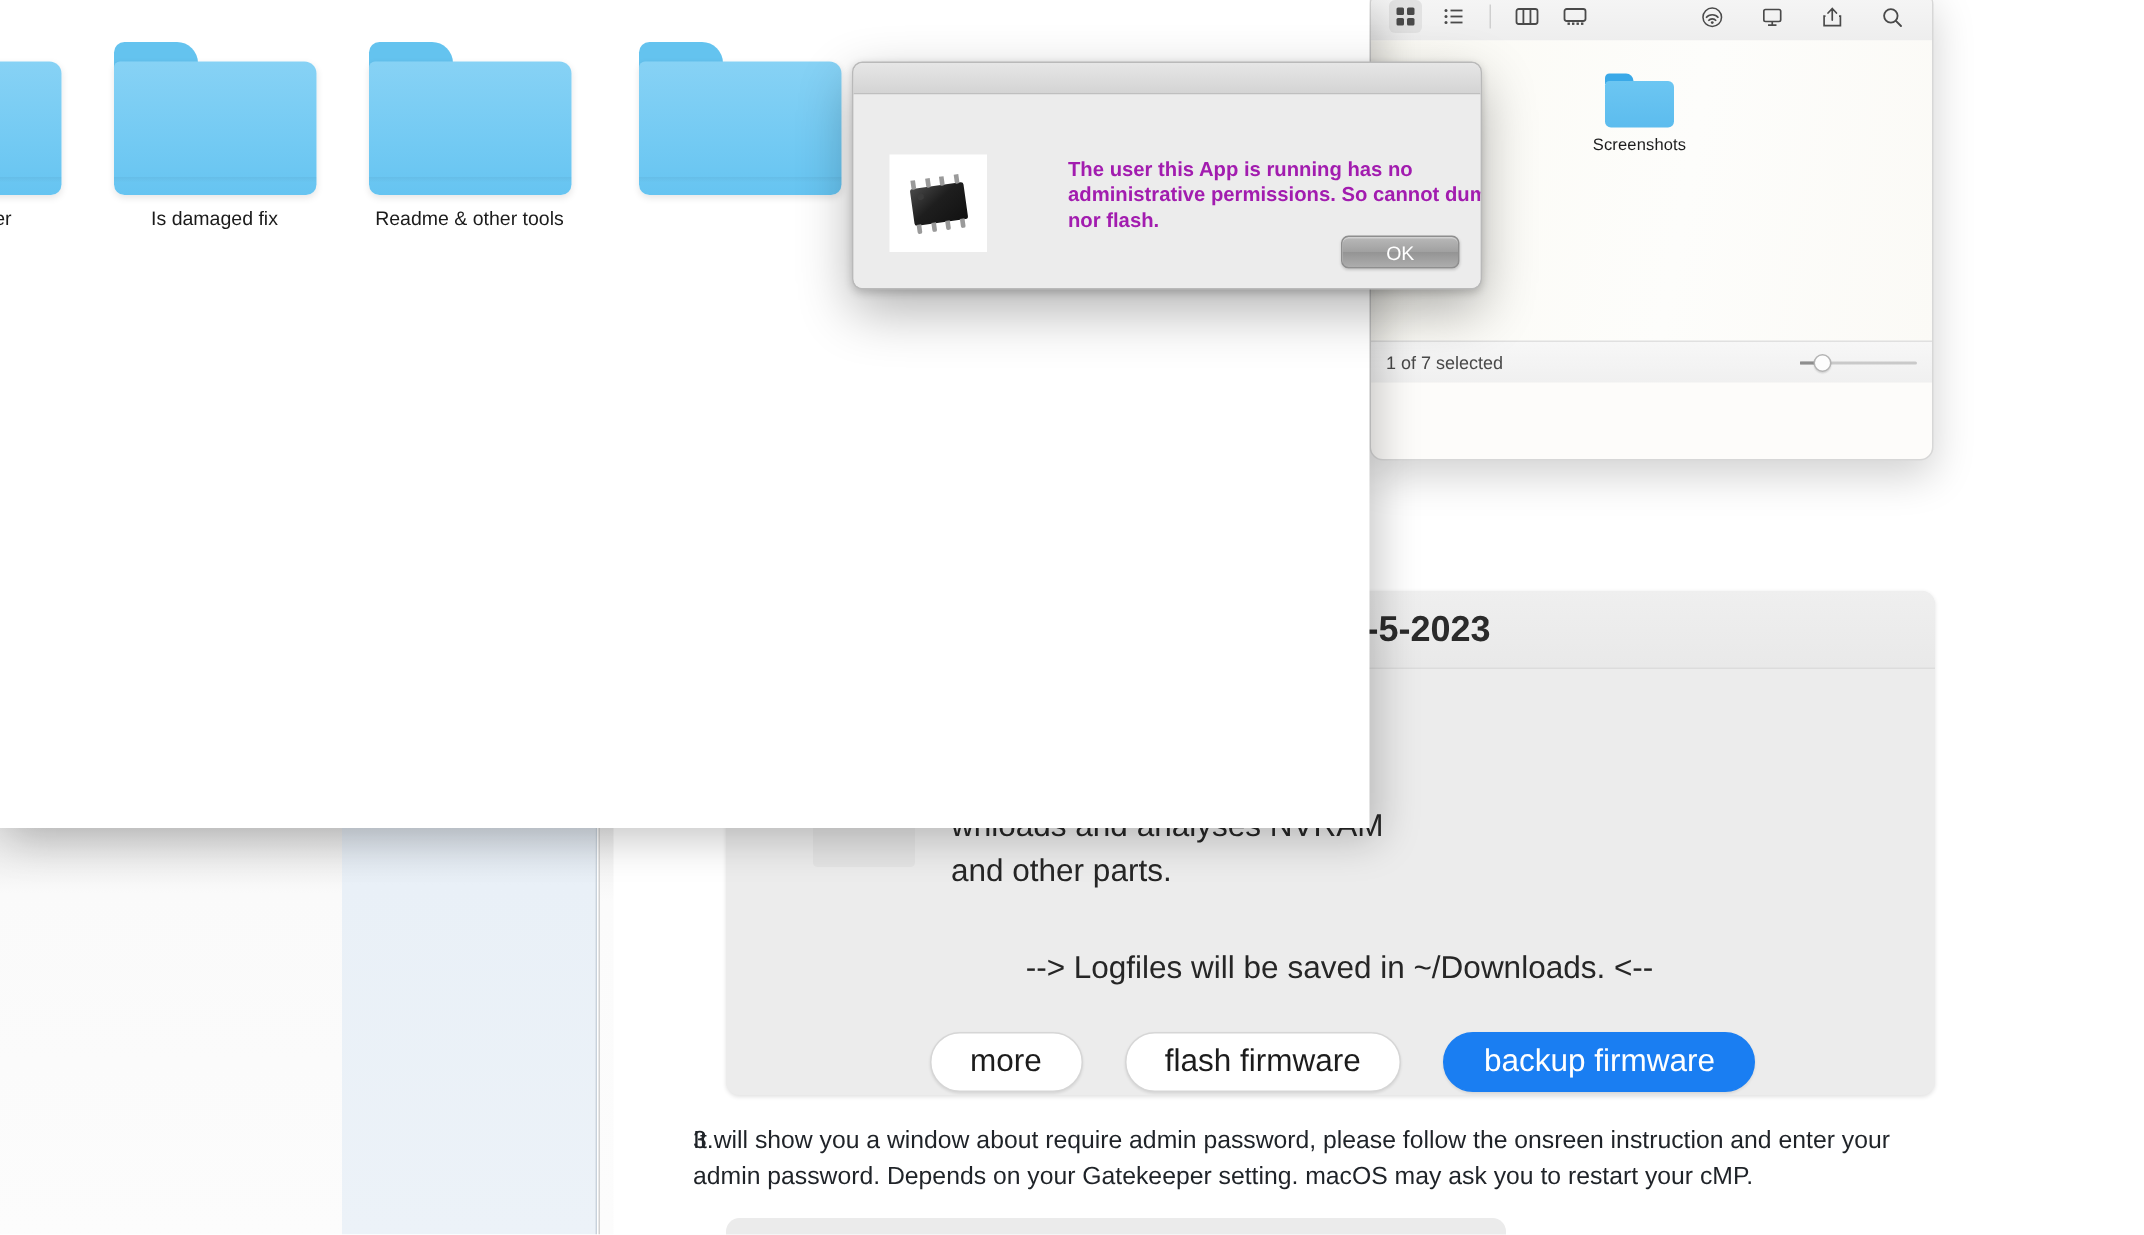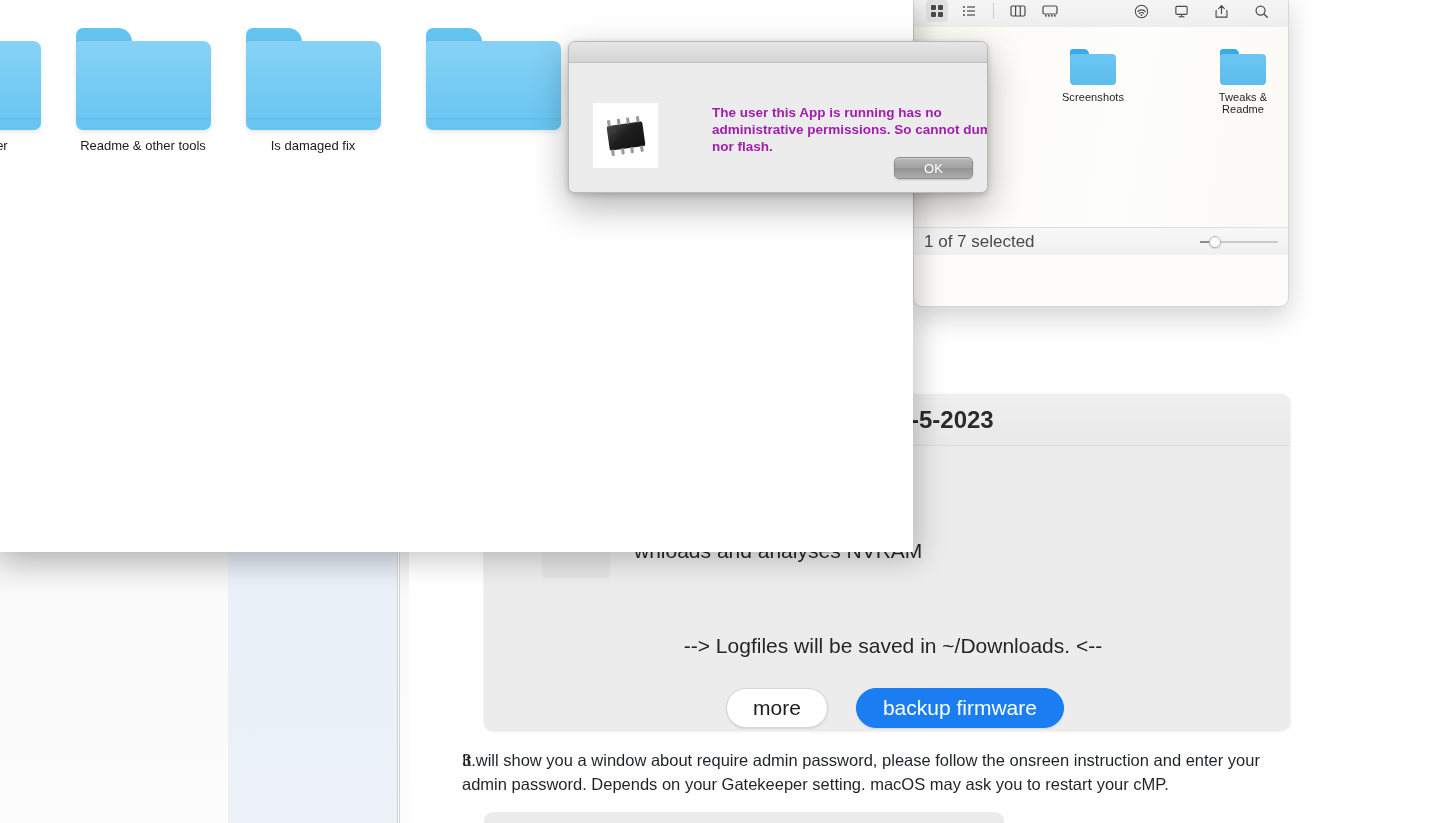--- a/index.html
+++ b/index.html
@@ -77,21 +77,21 @@
     position: absolute; left: 0; bottom: 28px; width: 100%; height: 25px;
     background: #fcfcfc; border-top: 1px solid #e3e3e3;
     display: flex; align-items: center; padding-left: 6px;
     font-size: 11px; color: #3b3b3b;
   }
   .finder-status {
     position: absolute; left: 0; bottom: 0; width: 100%; height: 28px;
     background: linear-gradient(180deg,#f7f7f7,#f0f0f0);
     border-top: 1px solid #e0e0e0;
     display: flex; align-items: center; padding: 0 10px;
-    font-size: 17px; color: #4a4a4a;
+    font-size: 12px; color: #4a4a4a;
   }
   .status-spacer { flex: 1; }
   .zoom-slider { position: relative; width: 78px; height: 12px; }
   .zoom-track { position: absolute; top: 5px; left: 0; width: 78px; height: 2px; background: #c9c9c9; border-radius: 1px; }
   .zoom-track-fill { position: absolute; top: 5px; left: 0; width: 13px; height: 2px; background: #8e8e8e; }
   .zoom-knob { position: absolute; top: 0; left: 9px; width: 12px; height: 12px; border-radius: 50%;
     background: #fdfdfd; border: 1px solid #b4b4b4; box-shadow: 0 1px 1px rgba(0,0,0,.12); }
 
   
   .doc-line {
@@ -317,27 +317,20 @@
 
     <div class="finder-body">
       <div class="finder-items">
         <div class="f-item">
           <div class="f-folder">
             <div class="tab"></div>
               <div class="body"></div>
           </div>
           <div class="f-label">Screenshots</div>
         </div>
-        <div class="f-item">
-          <div class="f-folder">
-            <div class="tab"></div>
-              <div class="body"></div>
-          </div>
-          <div class="f-label">Tweaks &amp; Readme</div>
-        </div>
       </div>
 
       <div class="finder-status">
         <span>1 of 7 selected</span>
         <span class="status-spacer"></span>
         <div class="zoom-slider">
           <div class="zoom-track"></div>
           <div class="zoom-track-fill"></div>
           <div class="zoom-knob"></div>
         </div>
@@ -350,24 +343,26 @@
     <code class="inline">backup firmware</code><span>,</span>
   </div>
 
   <div class="appshot">
     <div class="appshot-title">om Dump 1-5-2023</div>
     <div class="appshot-body">
       <div class="app-chip"></div>
       <div class="app-text">
         <div>ackup file of your Classic Mac</div>
         <div>wnloads and analyses NVRAM</div>
+        <div>and other parts.</div>
       </div>
       <div class="app-note">--&gt; Logfiles will be saved in ~/Downloads.  &lt;--</div>
       <div class="app-buttons">
         <div class="btn">more</div>
+        <div class="btn">flash firmware</div>
         <div class="btn primary">backup firmware</div>
       </div>
     </div>
   </div>
 
   <div class="doc-step">
     <span class="num">3.</span>
     <span class="txt">It will show you a window about require admin password, please follow the onsreen instruction and enter your admin password. Depends on your Gatekeeper setting. macOS may ask you to restart your cMP.</span>
   </div>
   <div class="doc-nextshot"></div>
@@ -380,29 +375,29 @@
           <div class="body"></div>
         </div>
         <div class="desk-label">Downloader</div>
       </div>
 
       <div class="desk-item">
         <div class="big-folder">
           <div class="tab"></div>
             <div class="body"></div>
         </div>
-        <div class="desk-label">Readme &amp; other tools</div>
+        <div class="desk-label">Is damaged fix</div>
       </div>
 
       <div class="desk-item">
         <div class="big-folder">
           <div class="tab"></div>
             <div class="body"></div>
         </div>
-        <div class="desk-label">Is damaged fix</div>
+        <div class="desk-label">Readme &amp; other tools</div>
       </div>
 
 
       <div class="desk-item" style="margin-left:10px;">
         <div class="big-folder">
           <div class="tab"></div>
             <div class="body"></div>
         </div>
       </div>
     </div>

